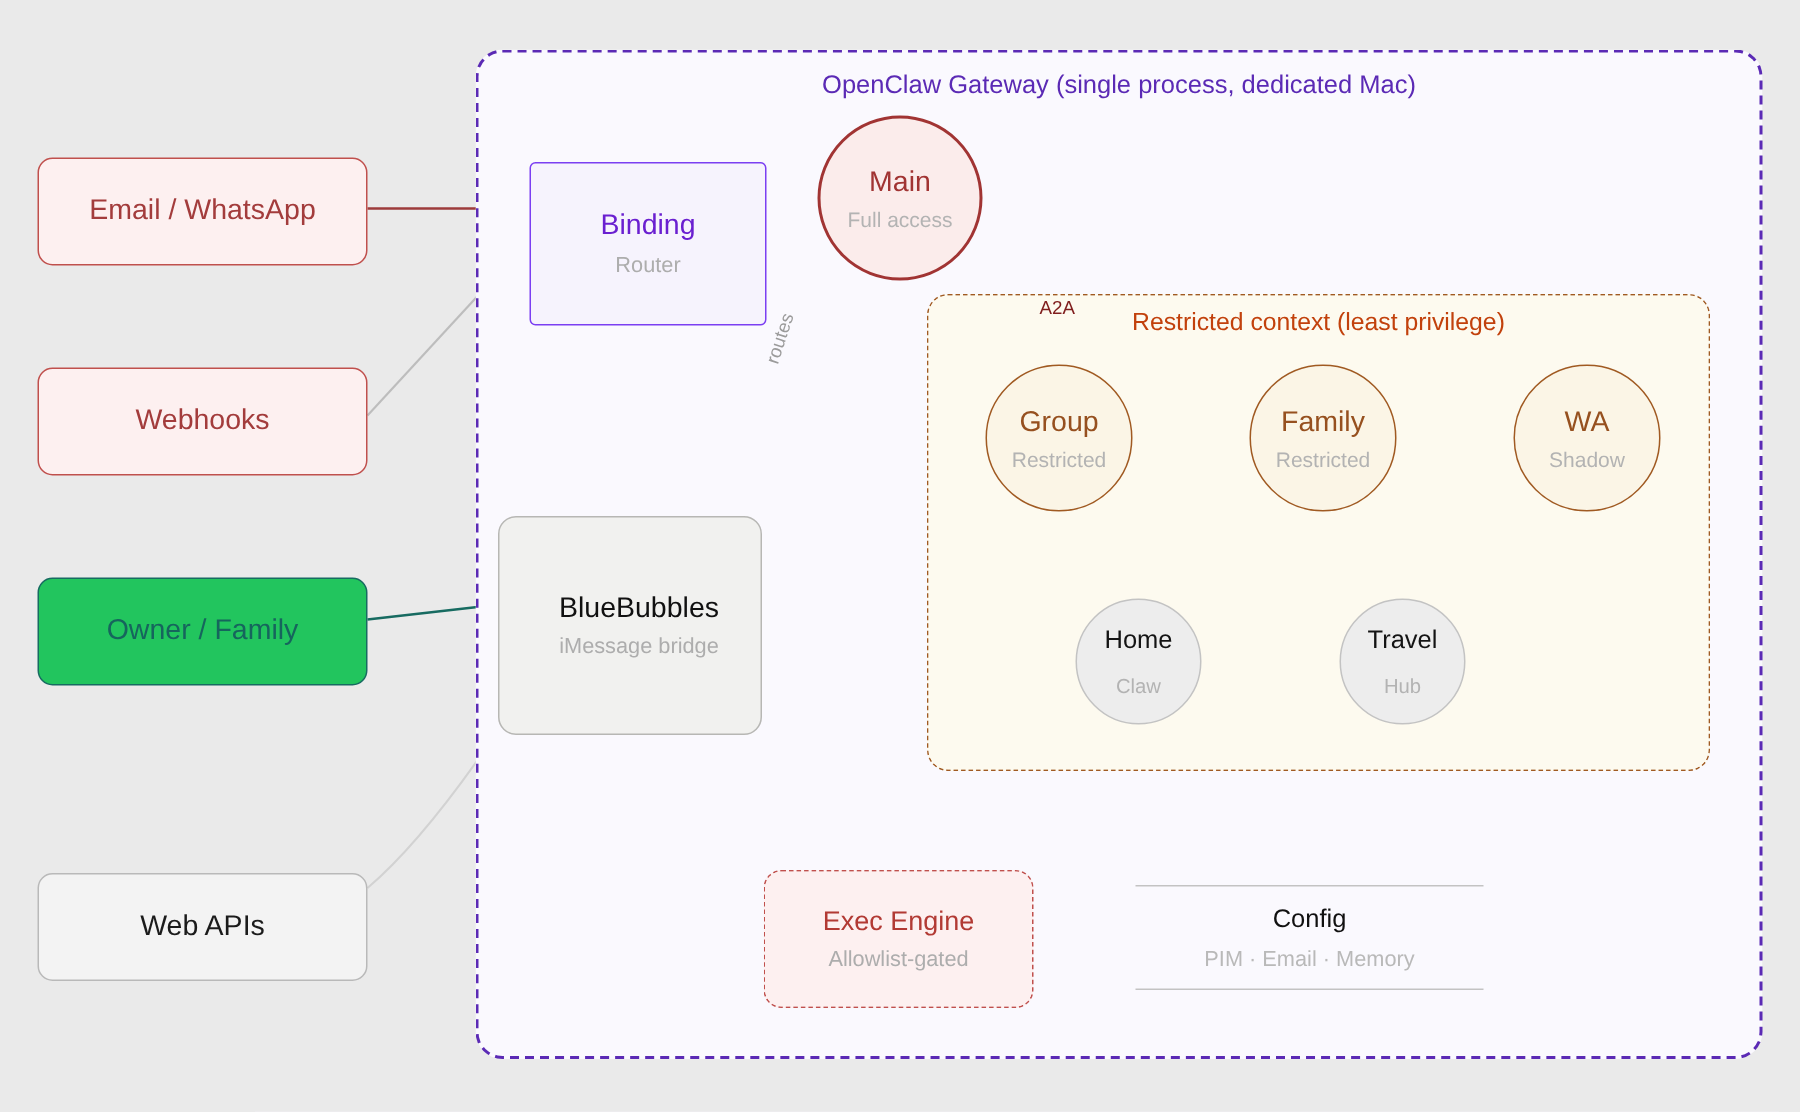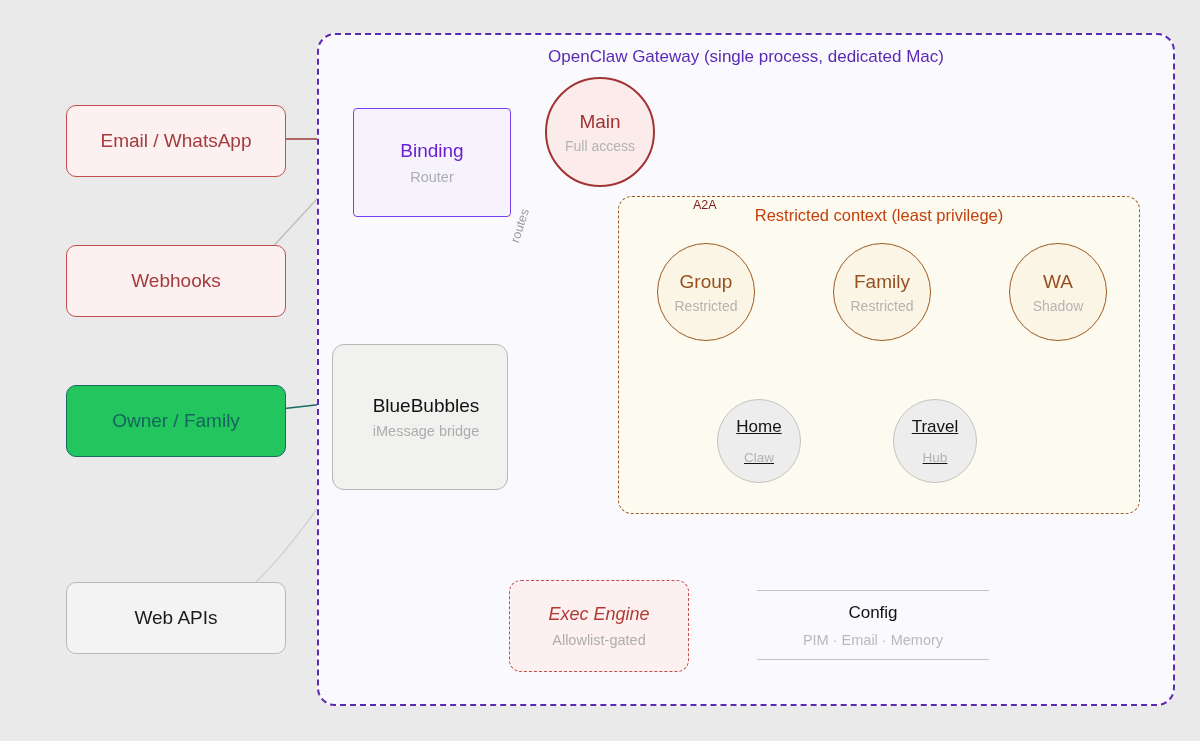--- a/index.html
+++ b/index.html
@@ -43,21 +43,20 @@
     color: #adadad;
     margin-top: 7px;
     white-space: nowrap;
   }
 
   
   .src {
     width: 220px;
     height: 72px;
     left: 25px;
-    margin-left: 41px;
   }
   .src.pink {
     background: #fdf0f0;
     border: 1.6px solid #c0504d;
     color: #a33c3c;
   }
   .src.teal {
     background: #22c55e;
     border: 1.6px solid #176b61;
     color: #16655d;
@@ -120,21 +119,21 @@
   #exec {
     left: 509px;
     top: 580px;
     width: 180px;
     height: 92px;
     background: #fdf0f0;
     border: 1.8px dashed #c0504d;
     border-radius: 12px;
     color: #b23a34;
   }
-  #exec .title { font-size: 18px; font-style: italic; }
+  #exec .title { font-size: 18px; }
 
   
   .circle {
     position: absolute;
     box-sizing: border-box;
     border-radius: 50%;
     display: flex;
     flex-direction: column;
     align-items: center;
     justify-content: center;
@@ -182,21 +181,20 @@
     background: #fbf5e6;
     border: 1.6px solid #a05a22;
     color: #96501f;
   }
   .util-agent {
     width: 84px;
     height: 84px;
     background: #ededed;
     border: 1.4px solid #c3c3c3;
     color: #141414;
-    text-decoration: underline;
   }
   .util-agent .title { font-size: 17px; }
   .util-agent .sub { font-size: 13.5px; margin-top: 13px; }
 
   
   #config {
     position: absolute;
     left: 757px;
     top: 590px;
     width: 232px;

